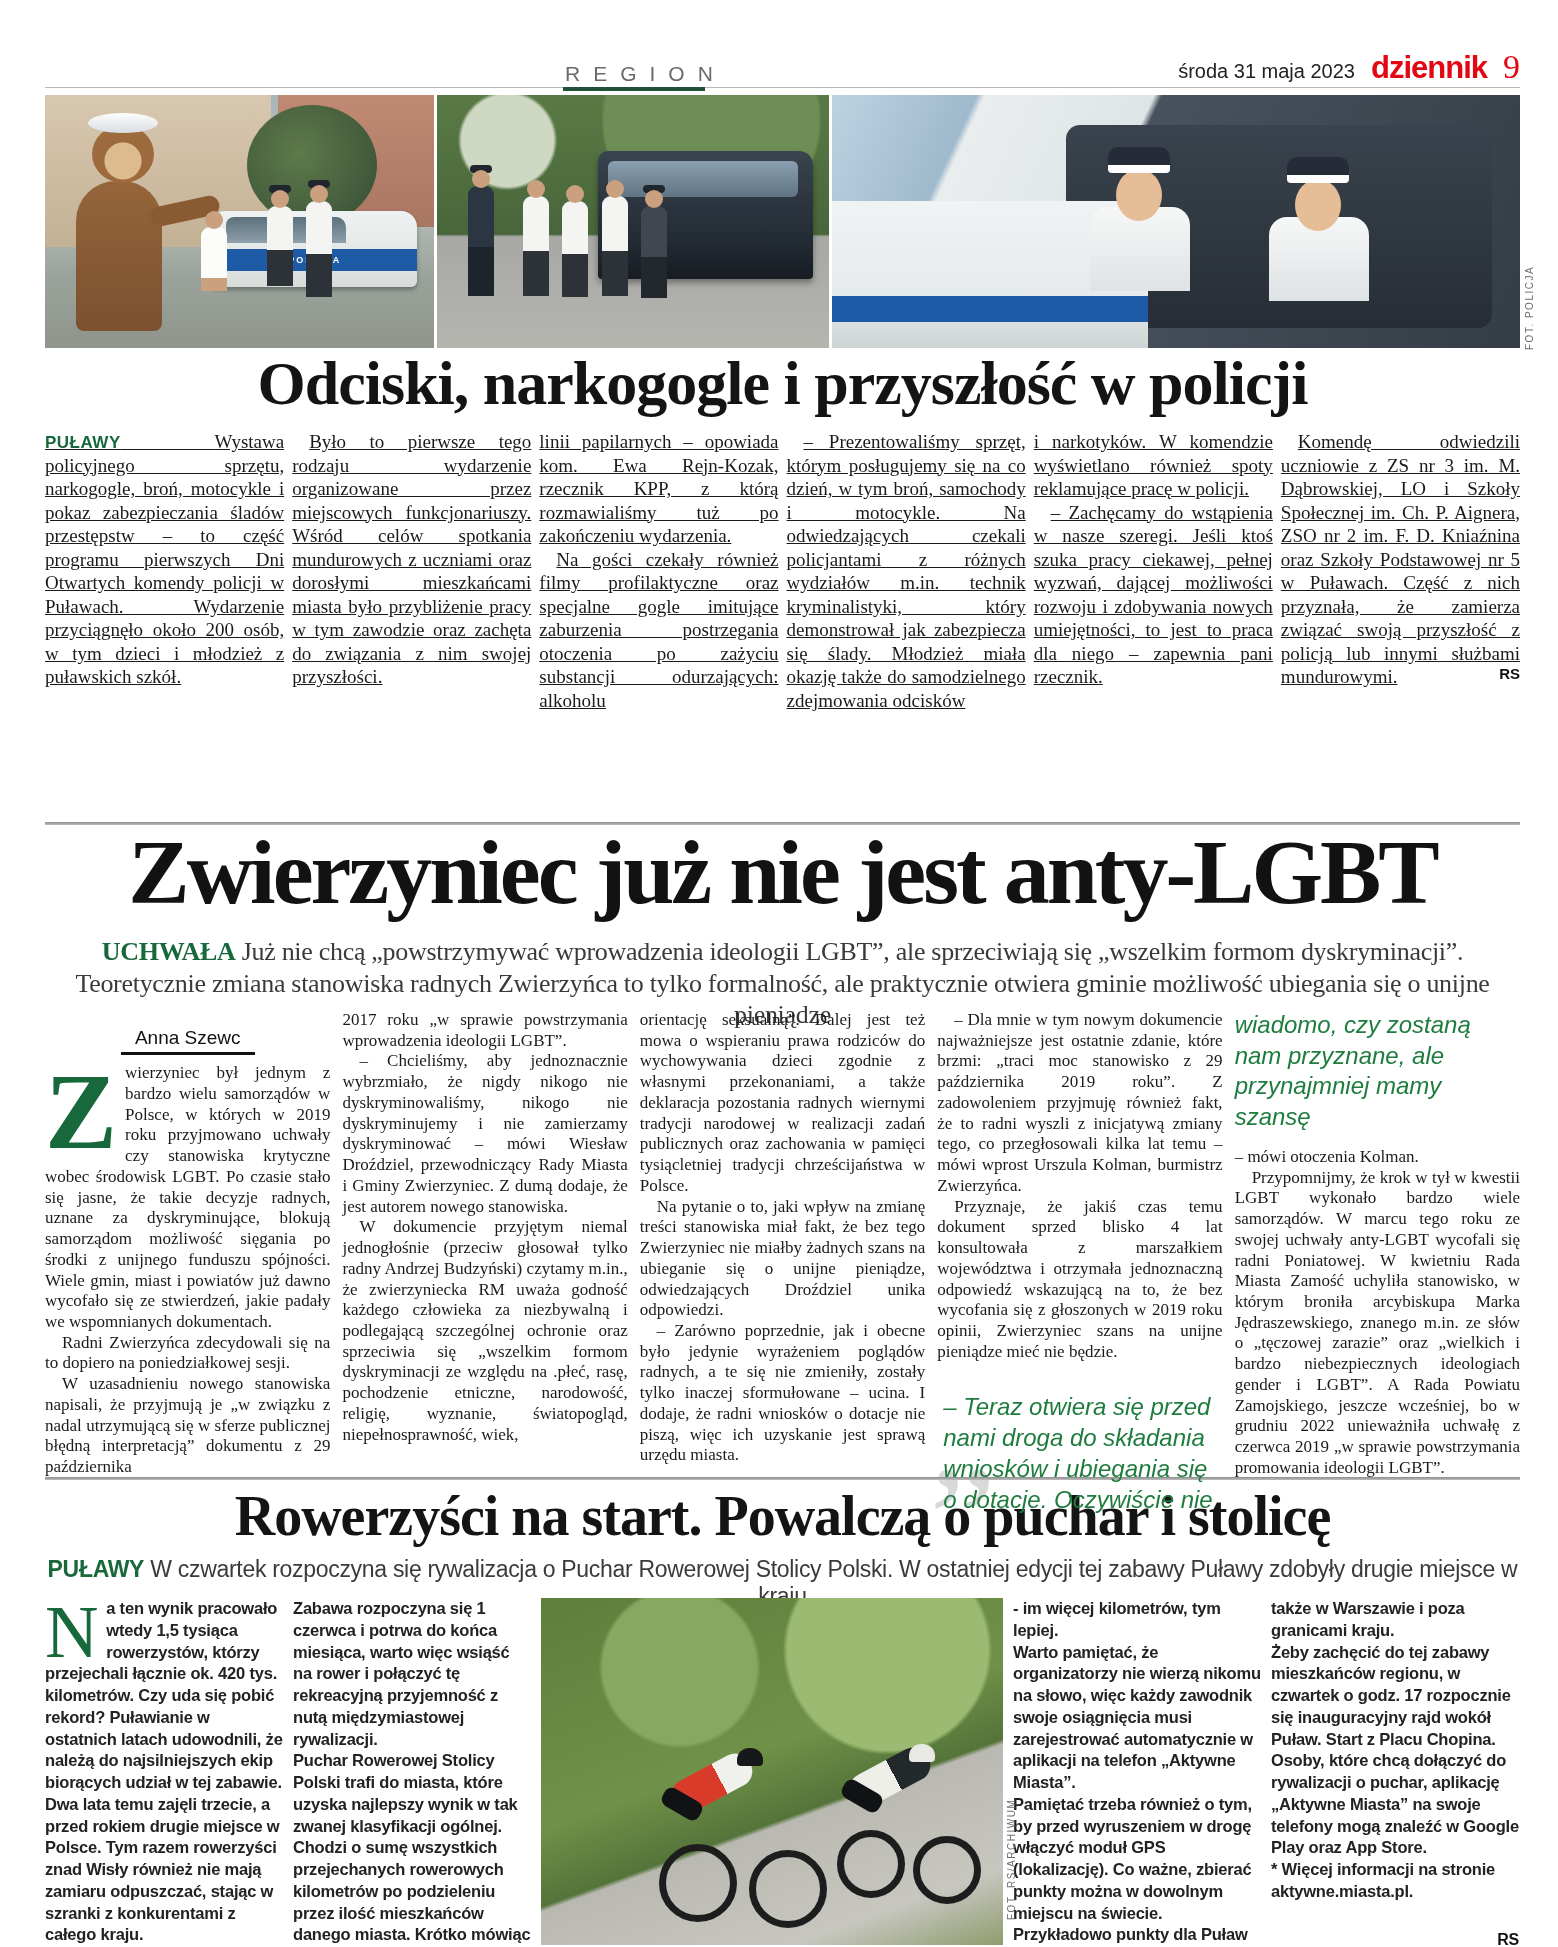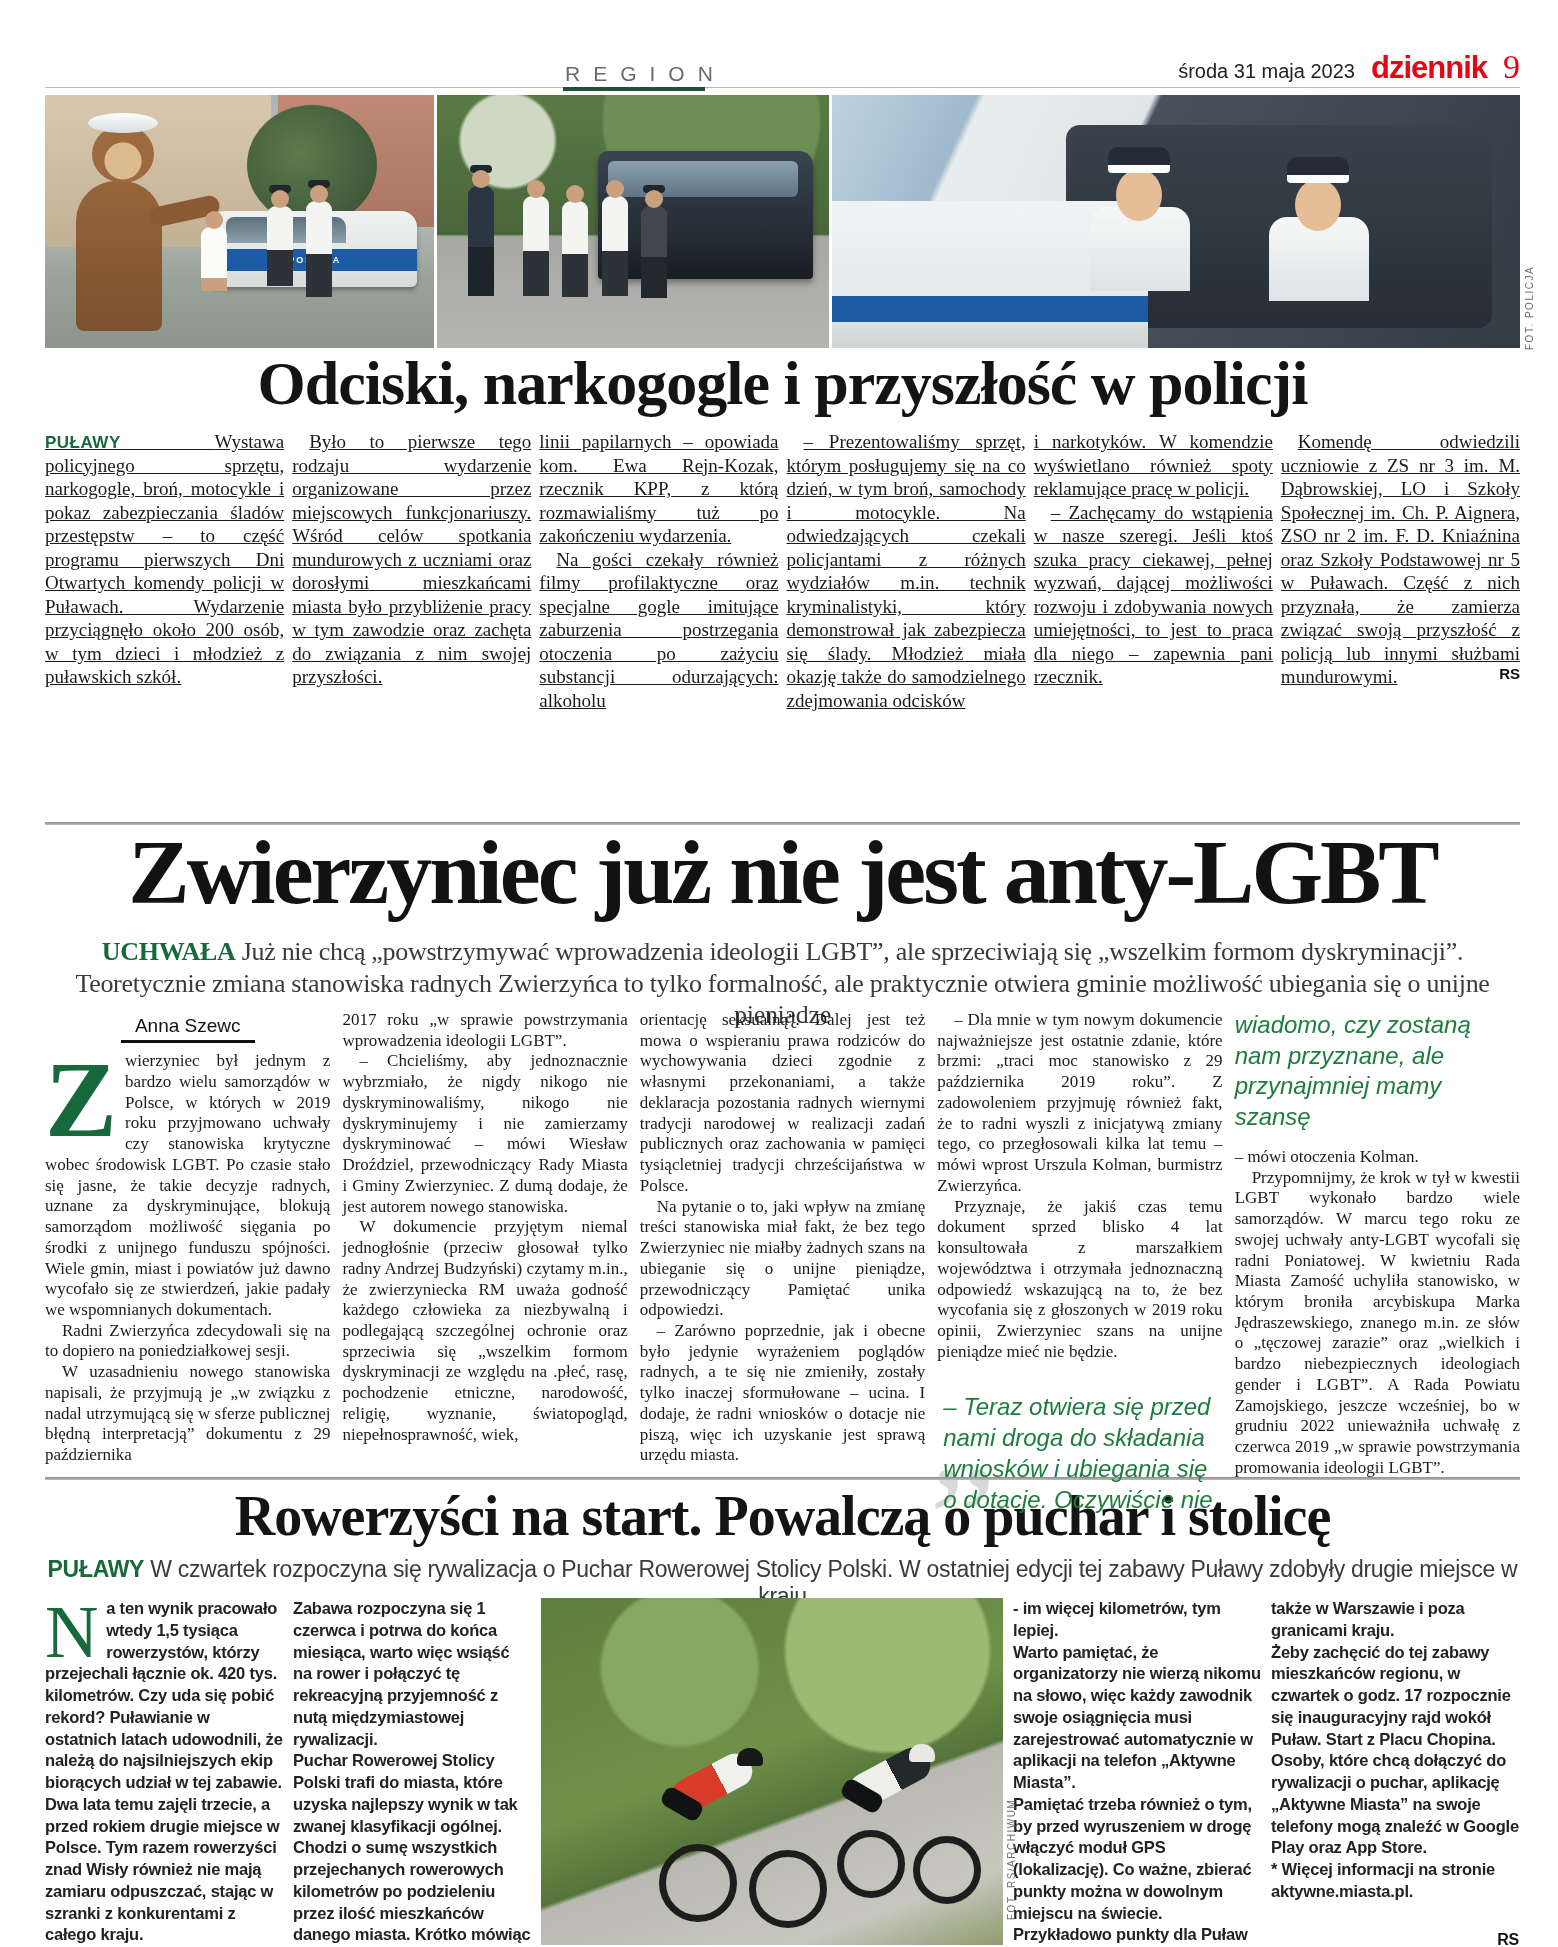--- a/index.html
+++ b/index.html
@@ -88,21 +88,21 @@
 
   
   .h2line{position:absolute;left:45px;top:826px;width:1475px;text-align:center;white-space:nowrap;
           font-size:92px;font-weight:bold;letter-spacing:-3px;color:#121212;line-height:1;}
   .lead2{position:absolute;left:45px;top:936px;width:1475px;text-align:center;
          font-family:Liberation Serif, serif;font-size:26px;line-height:1.22;
          color:#3a3a3a;letter-spacing:-.3px;}
   .kicker{font-weight:bold;color:#17683a;}
   .a2{position:absolute;left:45px;top:1010px;width:1475px;display:flex;gap:12px;}
   .a2 .col{flex:1 1 0;font-size:17px;line-height:1.22;text-align:justify;}
-  .byline{display:block;text-align:center;margin:4px auto 8px;}
+  .byline{display:block;text-align:center;margin:16px auto 8px;}
   .byline span{display:inline-block;font-family:"Liberation Sans",sans-serif;font-size:19px;
                color:#111;border-bottom:3px solid #111;padding:0 14px 3px;}
   .dropcap{float:left;font-family:"Liberation Serif",serif;font-weight:bold;color:#17683a;
            font-size:108px;line-height:.8;padding:6px 8px 0 0;}
   .dropcap3{float:left;font-family:"Liberation Serif",serif;color:#17683a;
             font-size:74px;line-height:.82;padding:4px 8px 0 0;font-weight:normal;}
   .pullquote{position:relative;margin-top:16px;padding:14px 0 0 6px;
              font-family:"Liberation Sans",sans-serif;font-style:italic;
              font-size:24px;line-height:1.28;color:#1e7c3e;text-align:left;}
   .pullquote .qmark{position:absolute;left:-8px;top:-18px;font-size:150px;line-height:1;
@@ -256,21 +256,21 @@
       <p class="bp ind">Radni Zwierzyńca zdecydowali się na to dopiero na poniedziałkowej sesji.</p>
       <p class="bp ind">W uzasadnieniu nowego stanowiska napisali, że przyjmują je „w związku z nadal utrzymującą się w sferze publicznej błędną interpretacją” dokumentu z 29 października</p>
     </div>
     <div class="col">
       <p class="bp">2017 roku „w sprawie powstrzymania wprowadzenia ideologii LGBT”.</p>
       <p class="bp ind">– Chcieliśmy, aby jednoznacznie wybrzmiało, że nigdy nikogo nie dyskryminowaliśmy, nikogo nie dyskryminujemy i nie zamierzamy dyskryminować – mówi Wiesław Droździel, przewodniczący Rady Miasta i Gminy Zwierzyniec. Z dumą dodaje, że jest autorem nowego stanowiska.</p>
       <p class="bp ind">W dokumencie przyjętym niemal jednogłośnie (przeciw głosował tylko radny Andrzej Budzyński) czytamy m.in., że zwierzyniecka RM uważa godność każdego człowieka za niezbywalną i podlegającą szczególnej ochronie oraz sprzeciwia się „wszelkim formom dyskryminacji ze względu na .płeć, rasę, pochodzenie etniczne, narodowość, religię, wyznanie, światopogląd, niepełnosprawność, wiek,</p>
     </div>
     <div class="col">
       <p class="bp">orientację seksualną”. Dalej jest też mowa o wspieraniu prawa rodziców do wychowywania dzieci zgodnie z własnymi przekonaniami, a także deklaracja pozostania radnych wiernymi tradycji narodowej w realizacji zadań publicznych oraz zachowania w pamięci tysiącletniej tradycji chrześcijaństwa w Polsce.</p>
-      <p class="bp ind">Na pytanie o to, jaki wpływ na zmianę treści stanowiska miał fakt, że bez tego Zwierzyniec nie miałby żadnych szans na ubieganie się o unijne pieniądze, przewodniczący Pamiętać unika odpowiedzi.</p>
+      <p class="bp ind">Na pytanie o to, jaki wpływ na zmianę treści stanowiska miał fakt, że bez tego Zwierzyniec nie miałby żadnych szans na ubieganie się o unijne pieniądze, odwiedzających Droździel unika odpowiedzi.</p>
       <p class="bp ind">– Zarówno poprzednie, jak i obecne było jedynie wyrażeniem poglądów radnych, a te się nie zmieniły, zostały tylko inaczej sformułowane – ucina. I dodaje, że radni wniosków o dotacje nie piszą, więc ich uzyskanie jest sprawą urzędu miasta.</p>
     </div>
     <div class="col">
       <p class="bp ind">– Dla mnie w tym nowym dokumencie najważniejsze jest ostatnie zdanie, które brzmi: „traci moc stanowisko z 29 października 2019 roku”. Z zadowoleniem przyjmuję również fakt, że to radni wyszli z inicjatywą zmiany tego, co przegłosowali kilka lat temu – mówi wprost Urszula Kolman, burmistrz Zwierzyńca.</p>
       <p class="bp ind">Przyznaje, że jakiś czas temu dokument sprzed blisko 4 lat konsultowała z marszałkiem województwa i otrzymała jednoznaczną odpowiedź wskazującą na to, że bez wycofania się z głoszonych w 2019 roku opinii, Zwierzyniec szans na unijne pieniądze mieć nie będzie.</p>
       <div class="pullquote">
         <span class="qmark">„</span>
         <span class="qtext">– Teraz otwiera się przed nami droga do składania wniosków i ubiegania się o dotacje. Oczywiście nie</span>
       </div>
     </div>

